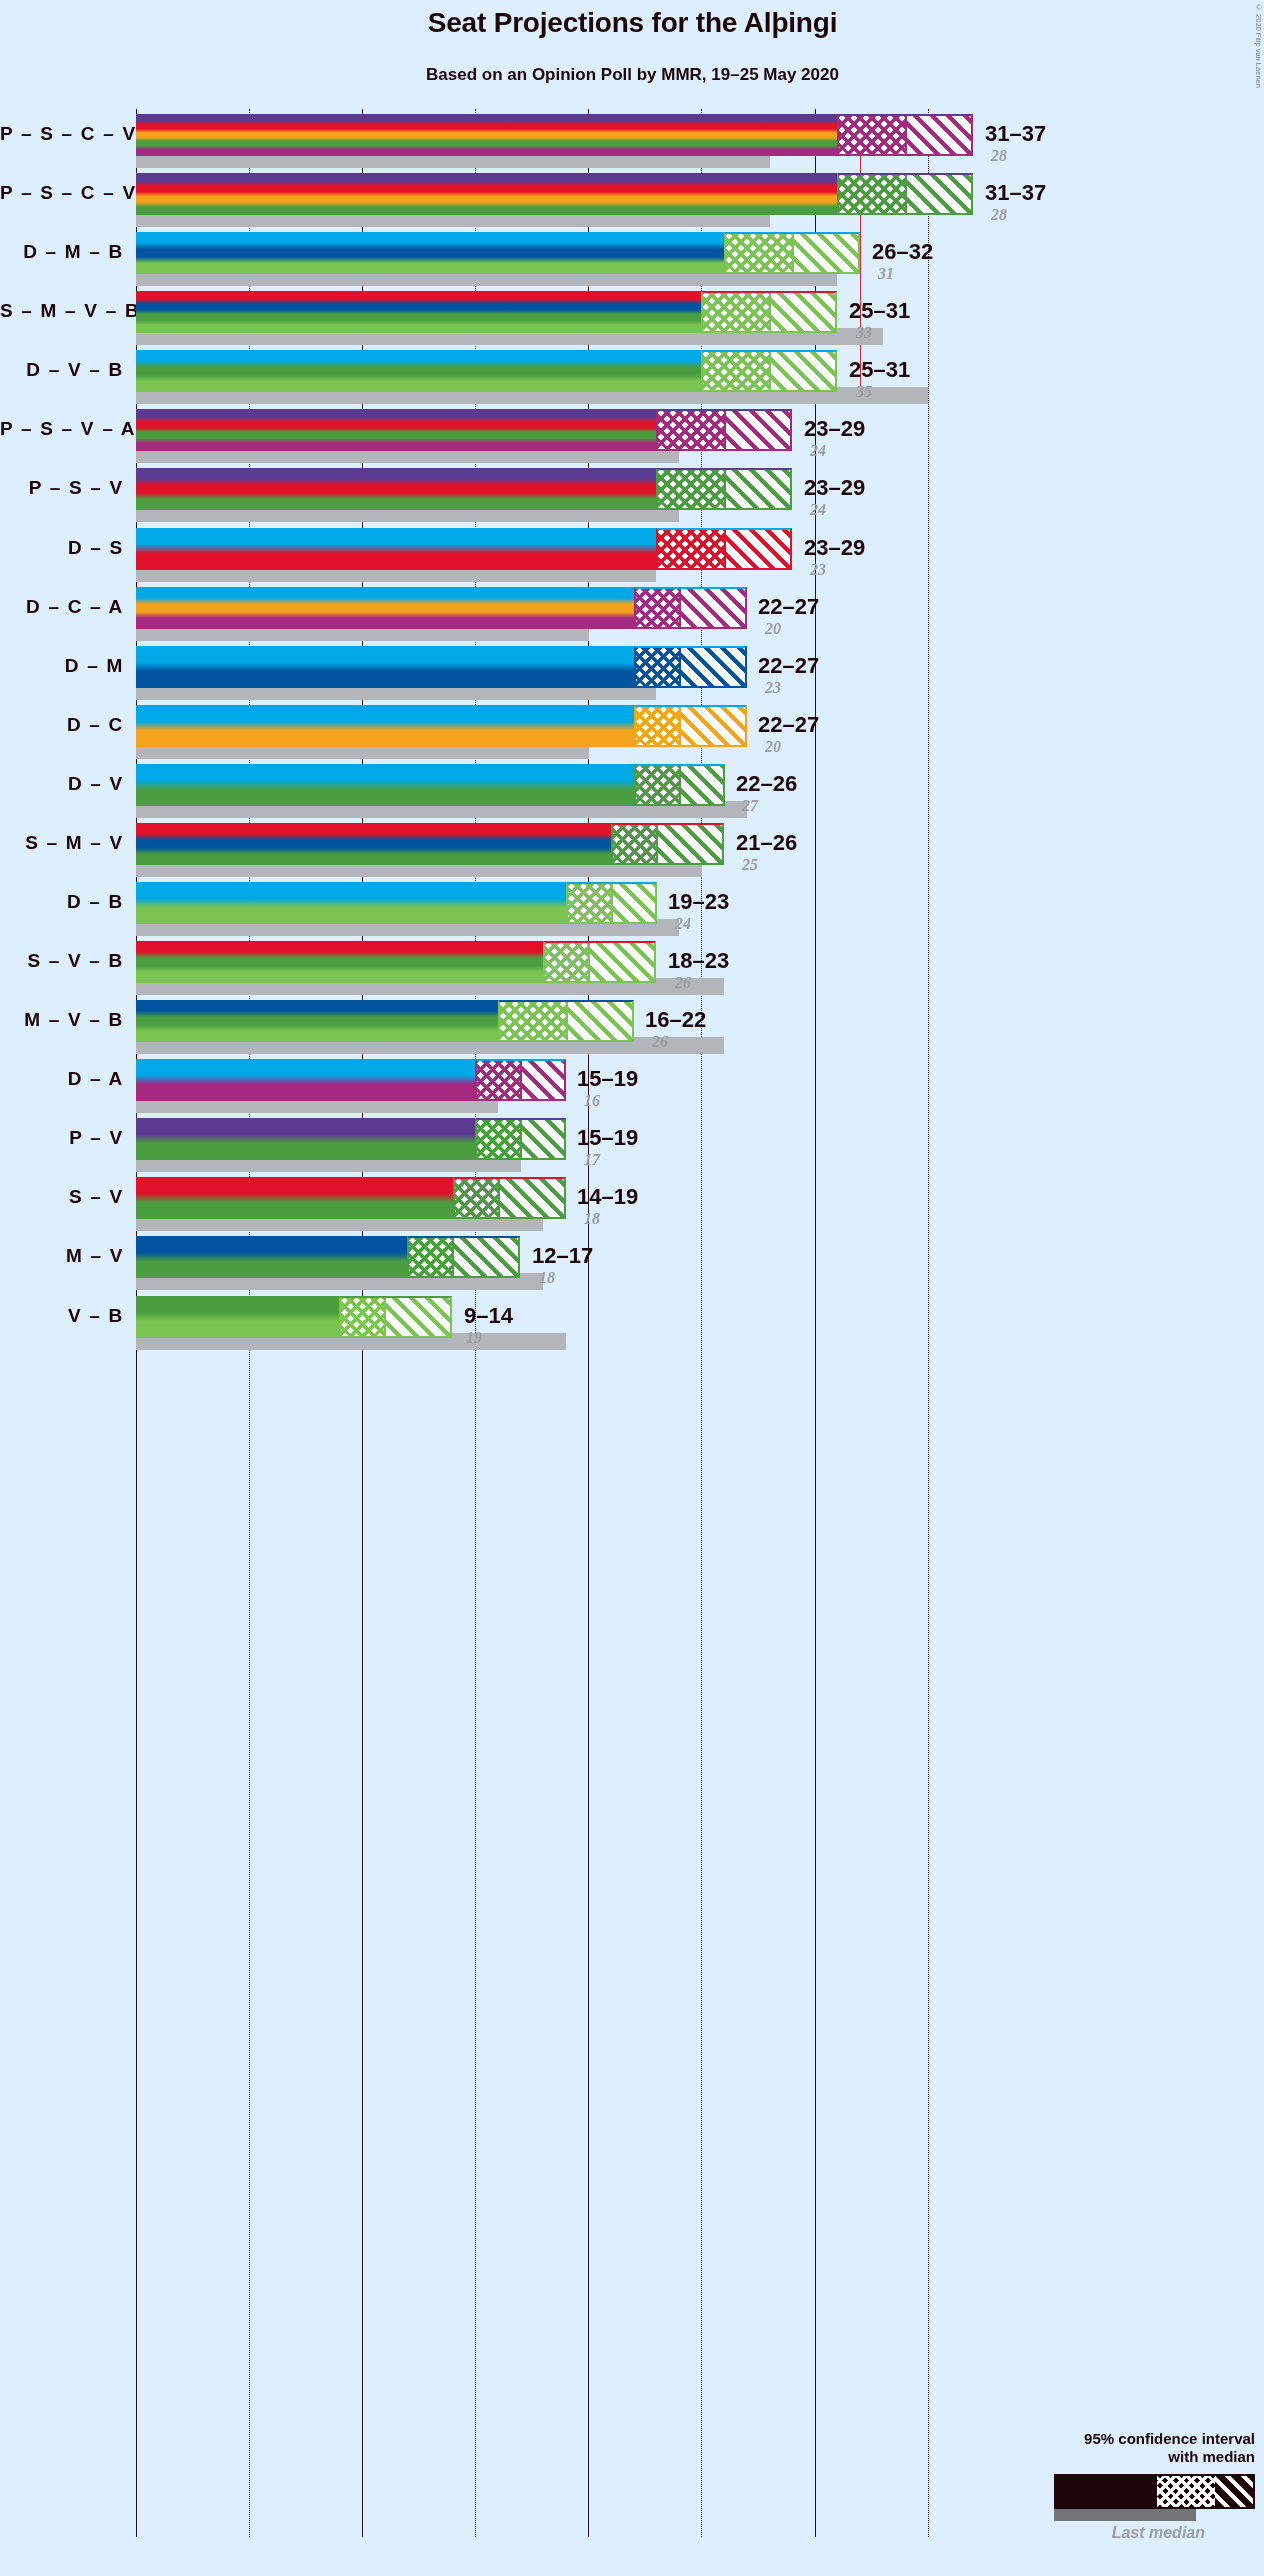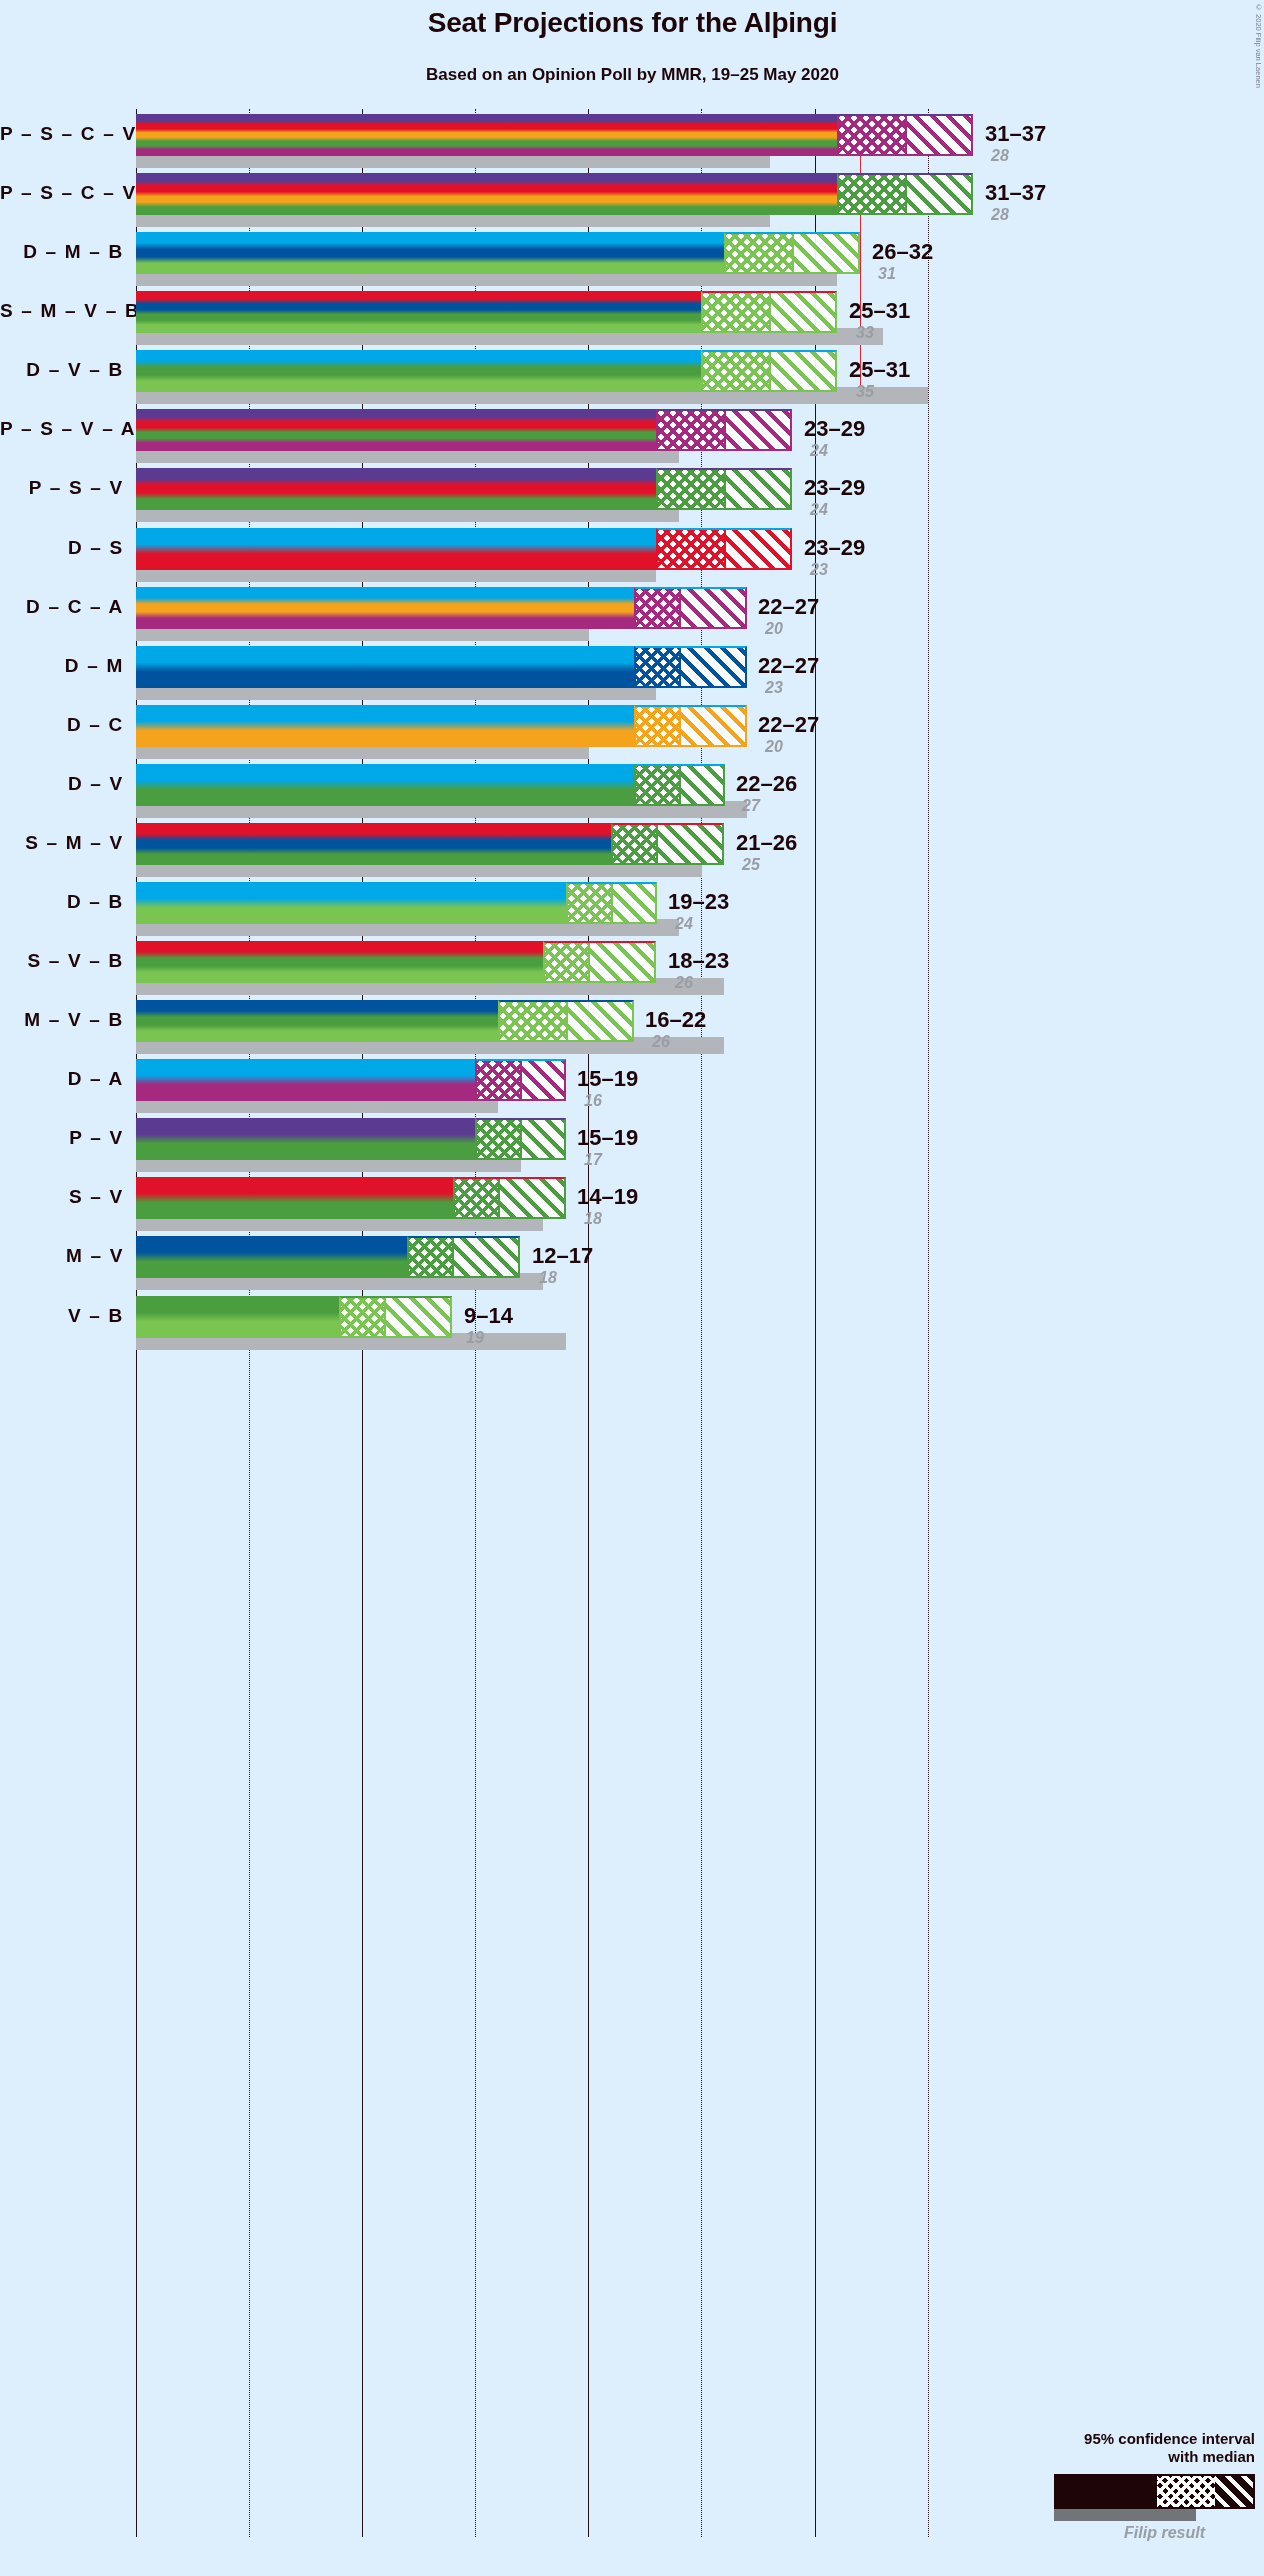--- a/index.html
+++ b/index.html
@@ -70,20 +70,21 @@
     position:absolute;
     font-size:22px;font-weight:bold;color:#1d0508;
     white-space:nowrap;
     line-height:1;
   }
   .prev{
     position:absolute;
     font-size:16px;font-style:italic;font-weight:bold;color:#9a9ea4;
     white-space:nowrap;
     line-height:1;
+    font-family:Liberation Serif, serif;
   }
 
   .legend{position:absolute;right:10px;bottom:34px;width:268px;text-align:right;}
   .legend-title{font-size:15px;font-weight:bold;color:#1d0508;line-height:1.25;}
   .legend-bar{
     position:relative;margin-top:6.7px;margin-left:auto;
     width:201px;height:35px;background:#1d0508;
     border:2.5px solid #1d0508;box-sizing:border-box;
   }
   .legend-ci1{position:absolute;top:0;bottom:0;left:101px;width:59px;}
@@ -389,17 +390,17 @@
     </div>
 
   <div class="legend">
     <div class="legend-title">95% confidence interval</div>
     <div class="legend-title">with median</div>
     <div class="legend-bar">
       <div class="legend-ci1" style="background-color: rgb(29, 5, 8); background-image: repeating-linear-gradient(45deg, transparent 0px, transparent 4.2px, rgb(255, 255, 255) 4.2px, rgb(255, 255, 255) 7.5px), repeating-linear-gradient(-45deg, transparent 0px, transparent 4.2px, rgb(255, 255, 255) 4.2px, rgb(255, 255, 255) 7.5px);"></div>
       <div class="legend-ci2" style="background-color: rgb(29, 5, 8); background-image: repeating-linear-gradient(45deg, transparent 0px, transparent 6.7px, rgb(255, 255, 255) 6.7px, rgb(255, 255, 255) 11px);"></div>
     </div>
     <div class="legend-last"></div>
-    <div class="legend-last-label">Filip result</div>
+    <div class="legend-last-label">Last median</div>
   </div>
 
 </div>
 
 
 </body></html>

